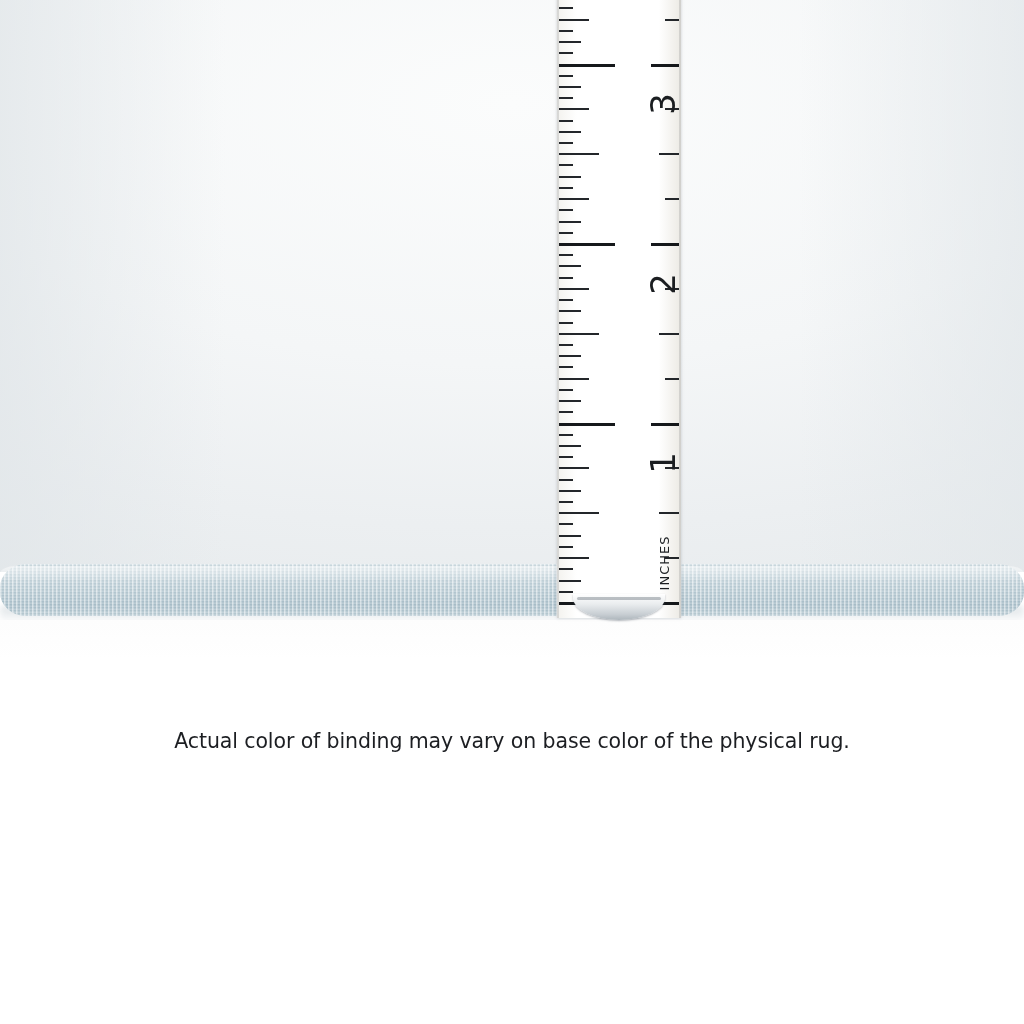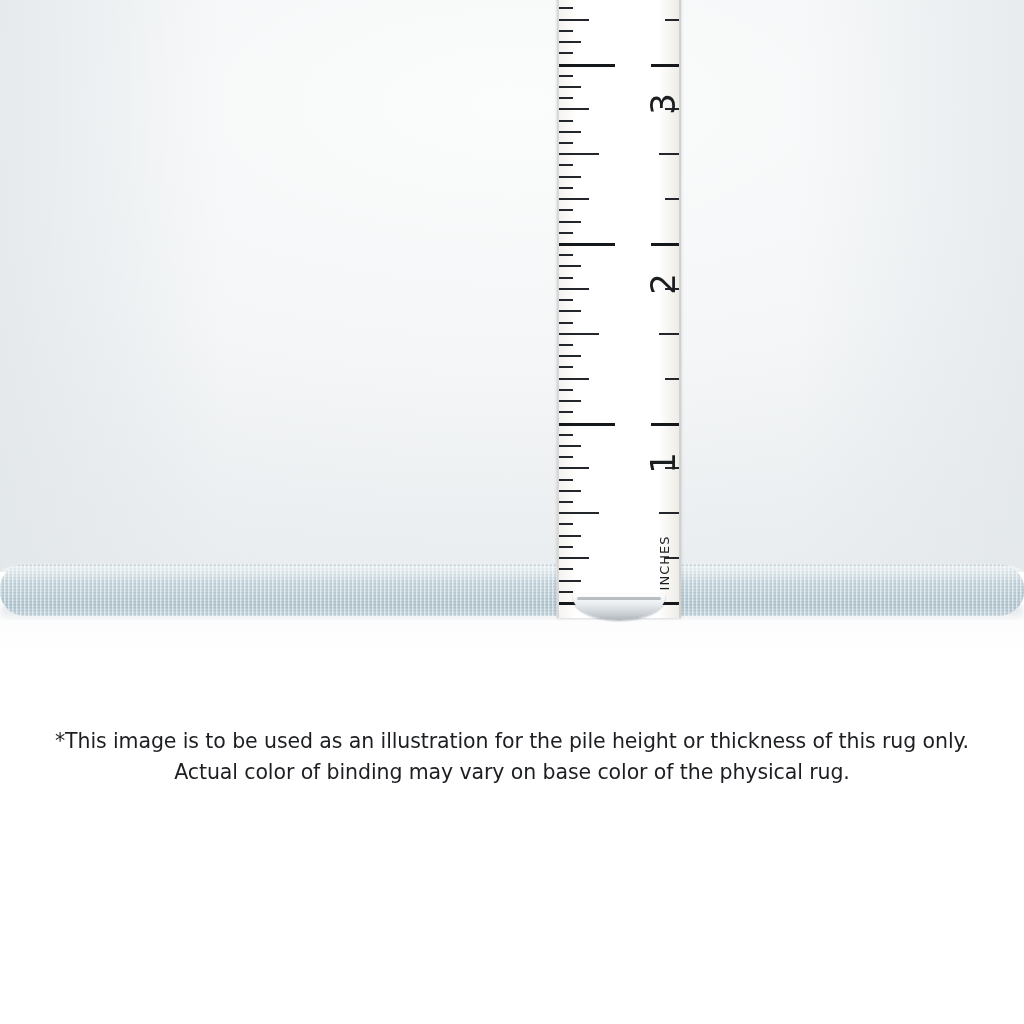--- a/index.html
+++ b/index.html
@@ -310,17 +310,16 @@
 
       <div class="unit-label" style="top:534px;">INCHES</div>
 
       <div class="tape-tip"></div>
       <div class="tape-tip-line"></div>
     </div>
 
   </div>
 
   <div id="caption">
-    <span class="line">*This image is to be used as an illustration for the pile height or thickness of this rug only.</span>
     <span class="line">Actual color of binding may vary on base color of the physical rug.</span>
   </div>
 
 </div>
 
 </body></html>

